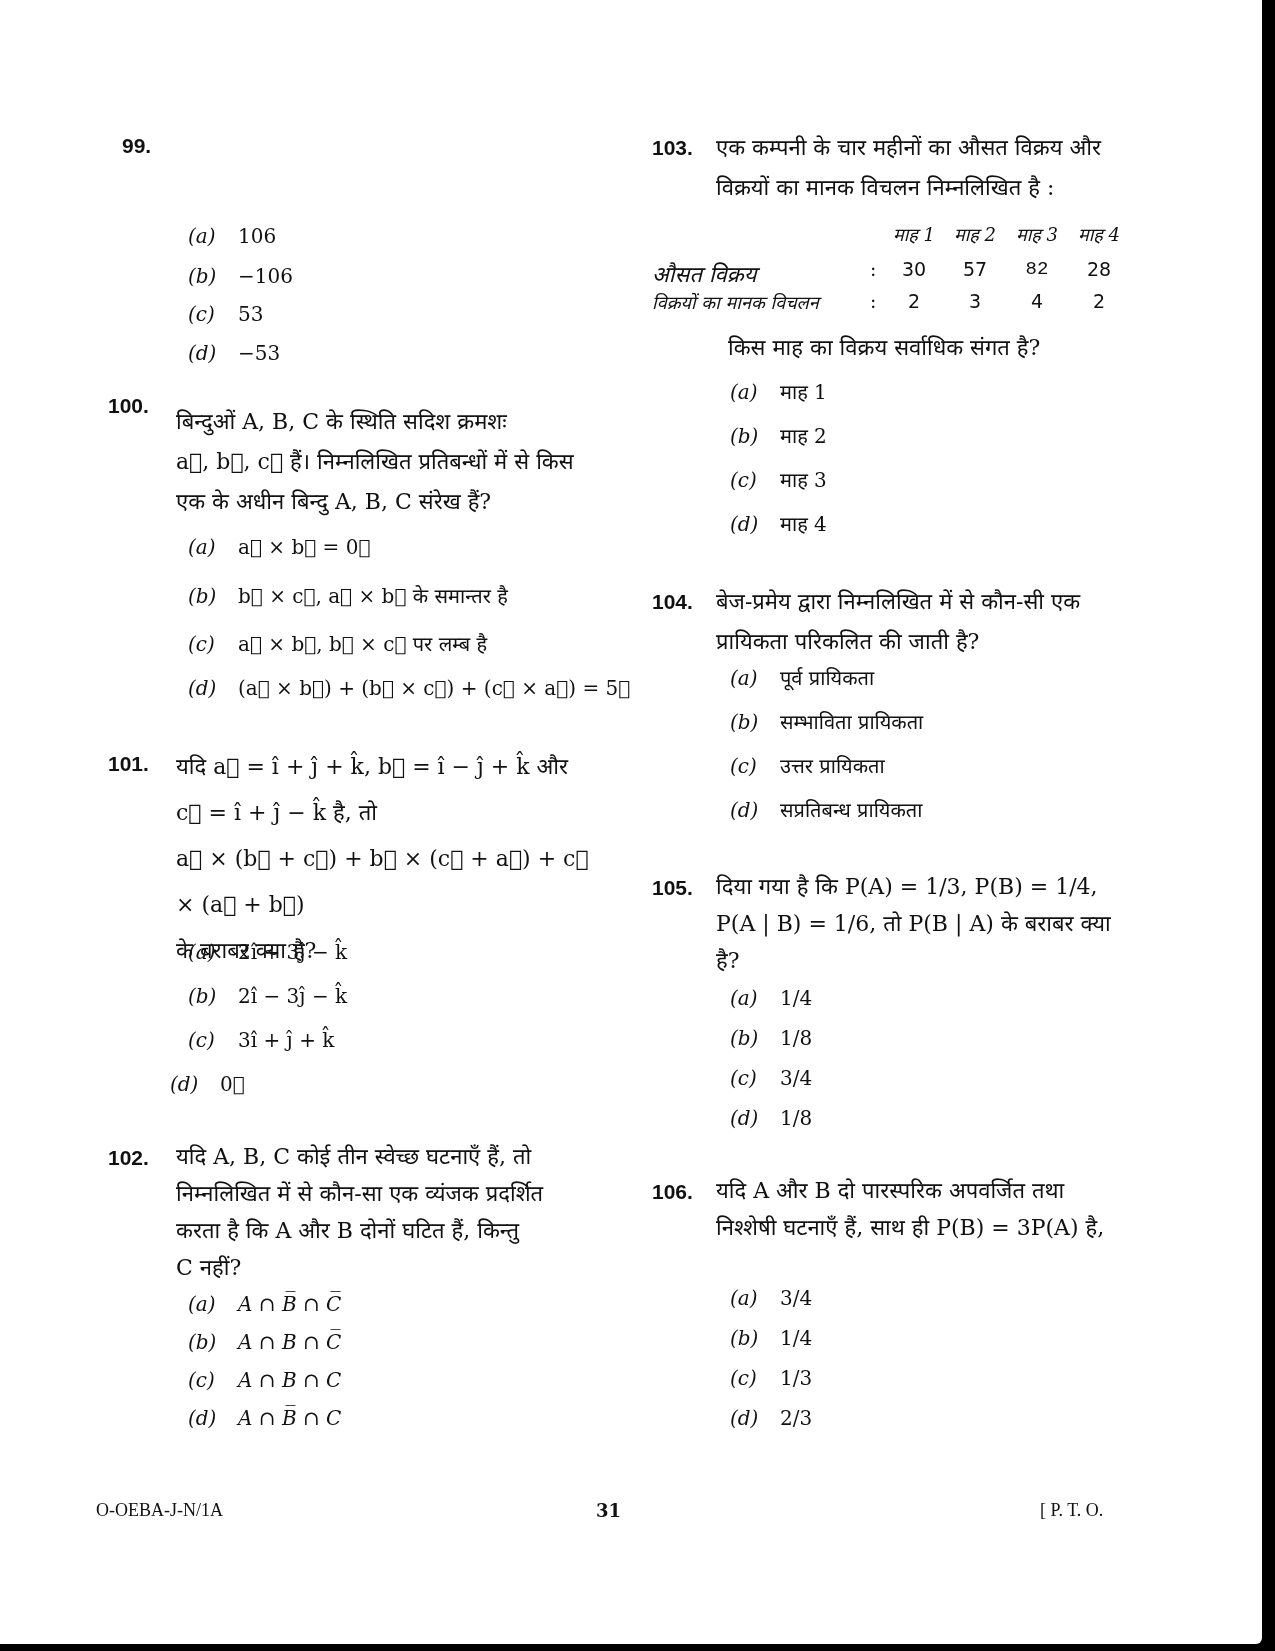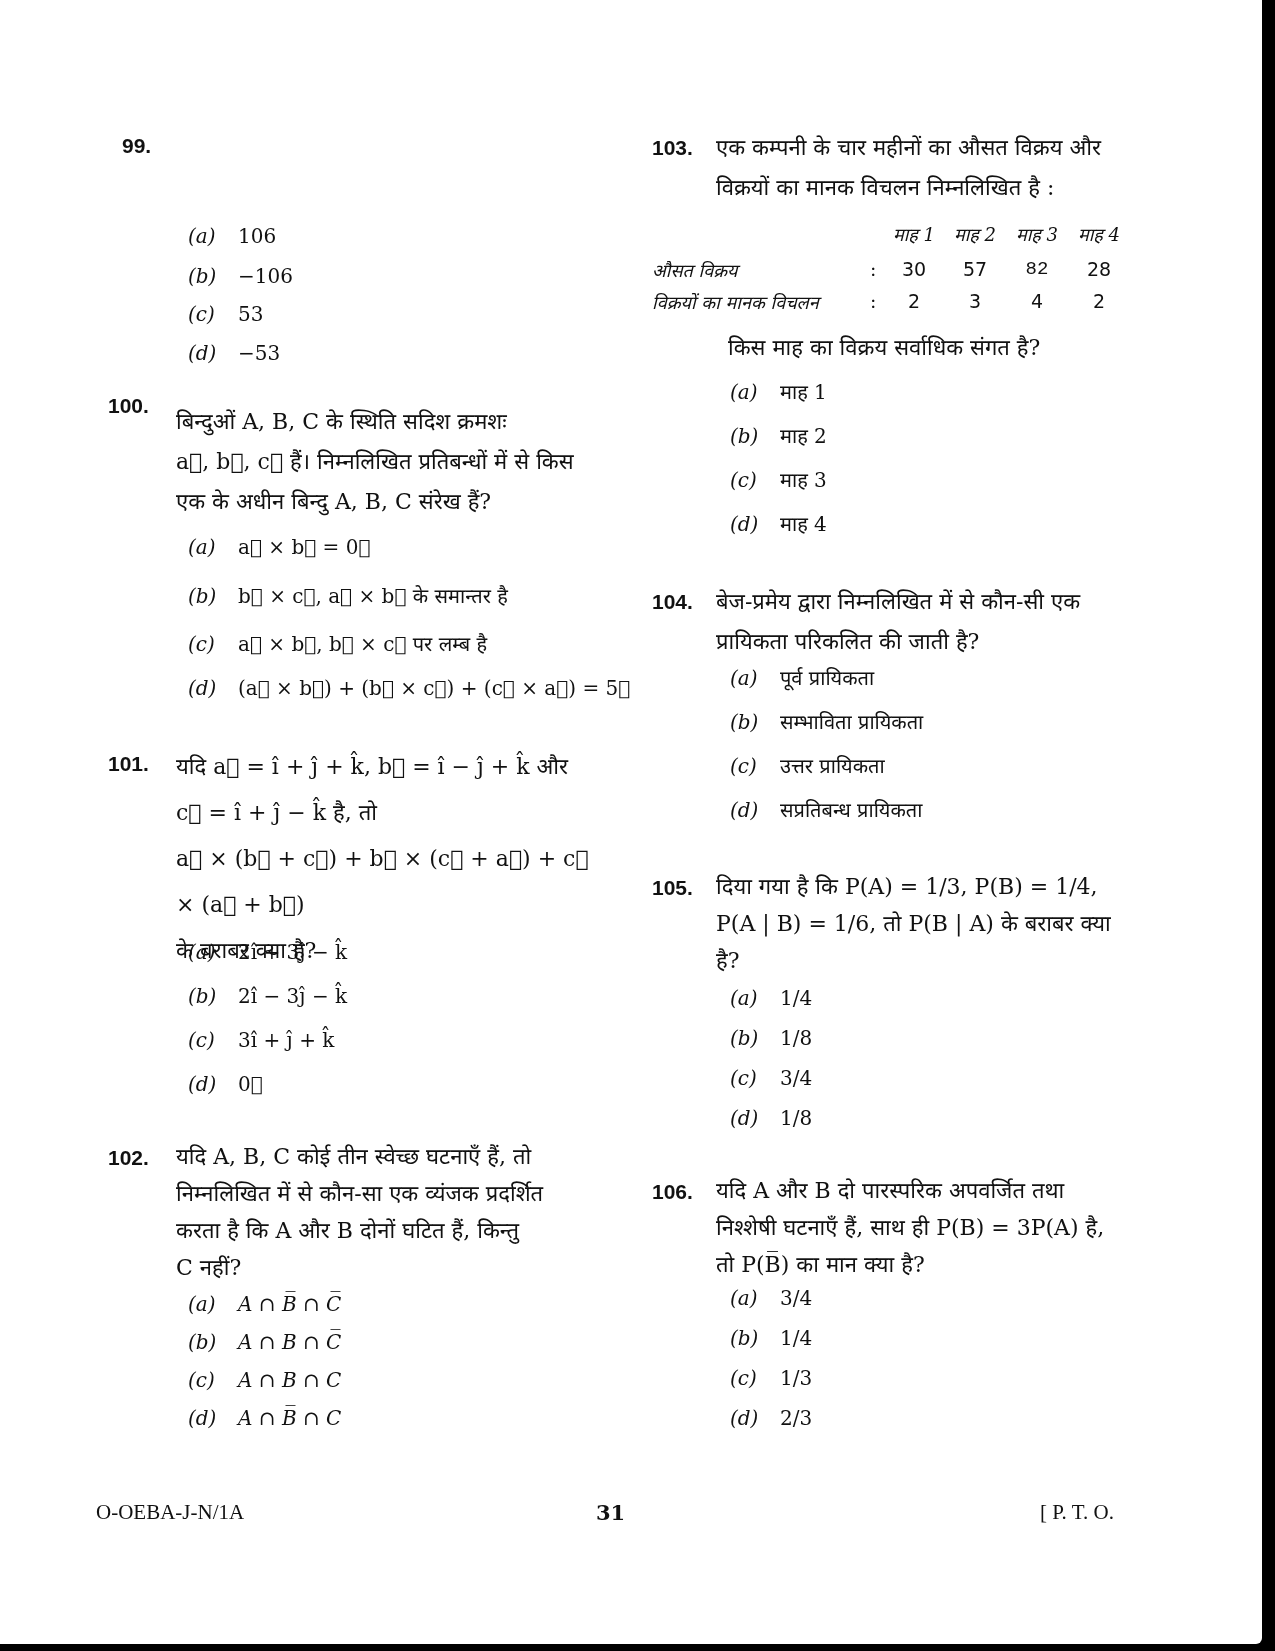--- a/index.html
+++ b/index.html
@@ -9,21 +9,21 @@
           border-bottom-right-radius:6px; }
   .q { position:absolute; font-size:22px; line-height:40px; }
   .qnum { position:absolute; font-family:Liberation Sans, sans-serif; font-weight:bold; font-size:21px; }
   .qtext { text-align:justify; }
   .opt { position:absolute; font-size:20px; }
   .opt .lab { font-style:italic; display:inline-block; width:50px; }
   .it { font-style:italic; }
   .tbl { position:absolute; font-size:19px; }
   .tbl .row { position:absolute; white-space:nowrap; }
   .tbl .cell { position:absolute; text-align:center; width:60px; }
-  .footer { position:absolute; top:1500px; font-size:21px; }
+  .footer { position:absolute; top:1500px; font-size:18px; }
 </style>
 </head>
 <body>
 
 <div class="page">
 
   <div class="qnum" style="left:122px;top:134px">99.</div>
   <div class="opt" style="left:188px;top:224px"><span class="lab">(a)</span><span>106</span></div>
   <div class="opt" style="left:188px;top:264px"><span class="lab">(b)</span><span>−106</span></div>
   <div class="opt" style="left:188px;top:302px"><span class="lab">(c)</span><span>53</span></div>
@@ -43,21 +43,21 @@
   <div class="qnum" style="left:108px;top:752px">101.</div>
   <div class="q" style="left:176px;top:744px;width:420px;line-height:46px">
     <div>यदि   a⃗ = î + ĵ + k̂,    b⃗ = î − ĵ + k̂    और</div>
     <div>c⃗ = î + ĵ − k̂ है, तो</div>
     <div>a⃗ × (b⃗ + c⃗) + b⃗ × (c⃗ + a⃗) + c⃗ × (a⃗ + b⃗)</div>
     <div>के बराबर क्या है?</div>
   </div>
   <div class="opt" style="left:188px;top:940px"><span class="lab">(a)</span><span>2î + 3ĵ − k̂</span></div>
   <div class="opt" style="left:188px;top:984px"><span class="lab">(b)</span><span>2î − 3ĵ − k̂</span></div>
   <div class="opt" style="left:188px;top:1028px"><span class="lab">(c)</span><span>3î + ĵ + k̂</span></div>
-  <div class="opt" style="left:188px;top:1072px"><span class="lab">(d)</span><span>0⃗</span></div>
+  <div class="opt" style="left:170px;top:1072px"><span class="lab">(d)</span><span>0⃗</span></div>
 
   <div class="qnum" style="left:108px;top:1146px">102.</div>
   <div class="q qtext" style="left:176px;top:1138px;width:410px;line-height:37px">
     <div>यदि A, B, C कोई तीन स्वेच्छ घटनाएँ हैं, तो</div>
     <div>निम्नलिखित में से कौन-सा एक व्यंजक प्रदर्शित</div>
     <div>करता है कि A और B दोनों घटित हैं, किन्तु</div>
     <div>C नहीं?</div>
   </div>
   <div class="opt" style="left:188px;top:1292px"><span class="lab">(a)</span><span class="it">A ∩ B̅ ∩ C̅</span></div>
   <div class="opt" style="left:188px;top:1330px"><span class="lab">(b)</span><span class="it">A ∩ B ∩ C̅</span></div>
@@ -70,21 +70,21 @@
     <div>विक्रयों का मानक विचलन निम्नलिखित है :</div>
   </div>
   <div class="tbl" style="left:652px;top:220px;width:480px;height:100px">
     <div class="row" style="top:2px;left:0;width:480px;font-style:italic;font-size:18px">
       <span class="cell" style="left:232px">माह 1</span>
       <span class="cell" style="left:293px">माह 2</span>
       <span class="cell" style="left:355px">माह 3</span>
       <span class="cell" style="left:417px">माह 4</span>
     </div>
     <div class="row" style="top:38px;left:0;width:480px">
-      <span style="position:absolute;left:0;font-style:italic;font-size:18px">औसत विक्रय</span>
+      <span style="position:absolute;left:0;font-style:italic;font-size:22px">औसत विक्रय</span>
       <span style="position:absolute;left:218px">:</span>
       <span class="cell" style="left:232px;font-family:'DejaVu Sans',sans-serif">30</span>
       <span class="cell" style="left:293px;font-family:'DejaVu Sans',sans-serif">57</span>
       <span class="cell" style="left:355px;font-family:Liberation Mono, monospace">82</span>
       <span class="cell" style="left:417px;font-family:'DejaVu Sans',sans-serif">28</span>
     </div>
     <div class="row" style="top:70px;left:0;width:480px">
       <span style="position:absolute;left:0;font-style:italic;font-size:18px">विक्रयों का मानक विचलन</span>
       <span style="position:absolute;left:218px">:</span>
       <span class="cell" style="left:232px;font-family:'DejaVu Sans',sans-serif">2</span>
@@ -117,21 +117,20 @@
   </div>
   <div class="opt" style="left:730px;top:986px"><span class="lab">(a)</span><span>1/4</span></div>
   <div class="opt" style="left:730px;top:1026px"><span class="lab">(b)</span><span>1/8</span></div>
   <div class="opt" style="left:730px;top:1066px"><span class="lab">(c)</span><span>3/4</span></div>
   <div class="opt" style="left:730px;top:1106px"><span class="lab">(d)</span><span>1/8</span></div>
 
   <div class="qnum" style="left:652px;top:1180px">106.</div>
   <div class="q qtext" style="left:716px;top:1172px;width:415px;line-height:37px">
     <div>यदि  A  और  B  दो  पारस्परिक  अपवर्जित  तथा</div>
     <div>निश्शेषी घटनाएँ हैं, साथ ही P(B) = 3P(A) है,</div>
-    <div>तो P(B̅) का मान क्या है?</div>
   </div>
   <div class="opt" style="left:730px;top:1286px"><span class="lab">(a)</span><span>3/4</span></div>
   <div class="opt" style="left:730px;top:1326px"><span class="lab">(b)</span><span>1/4</span></div>
   <div class="opt" style="left:730px;top:1366px"><span class="lab">(c)</span><span>1/3</span></div>
   <div class="opt" style="left:730px;top:1406px"><span class="lab">(d)</span><span>2/3</span></div>
 
   <div class="footer" style="left:96px;font-family:'Liberation Serif',serif">O-OEBA-J-N/1A</div>
   <div class="footer" style="left:596px;font-weight:bold">31</div>
   <div class="footer" style="left:1040px;font-family:'Liberation Serif',serif">[ P. T. O.</div>
 </div>

